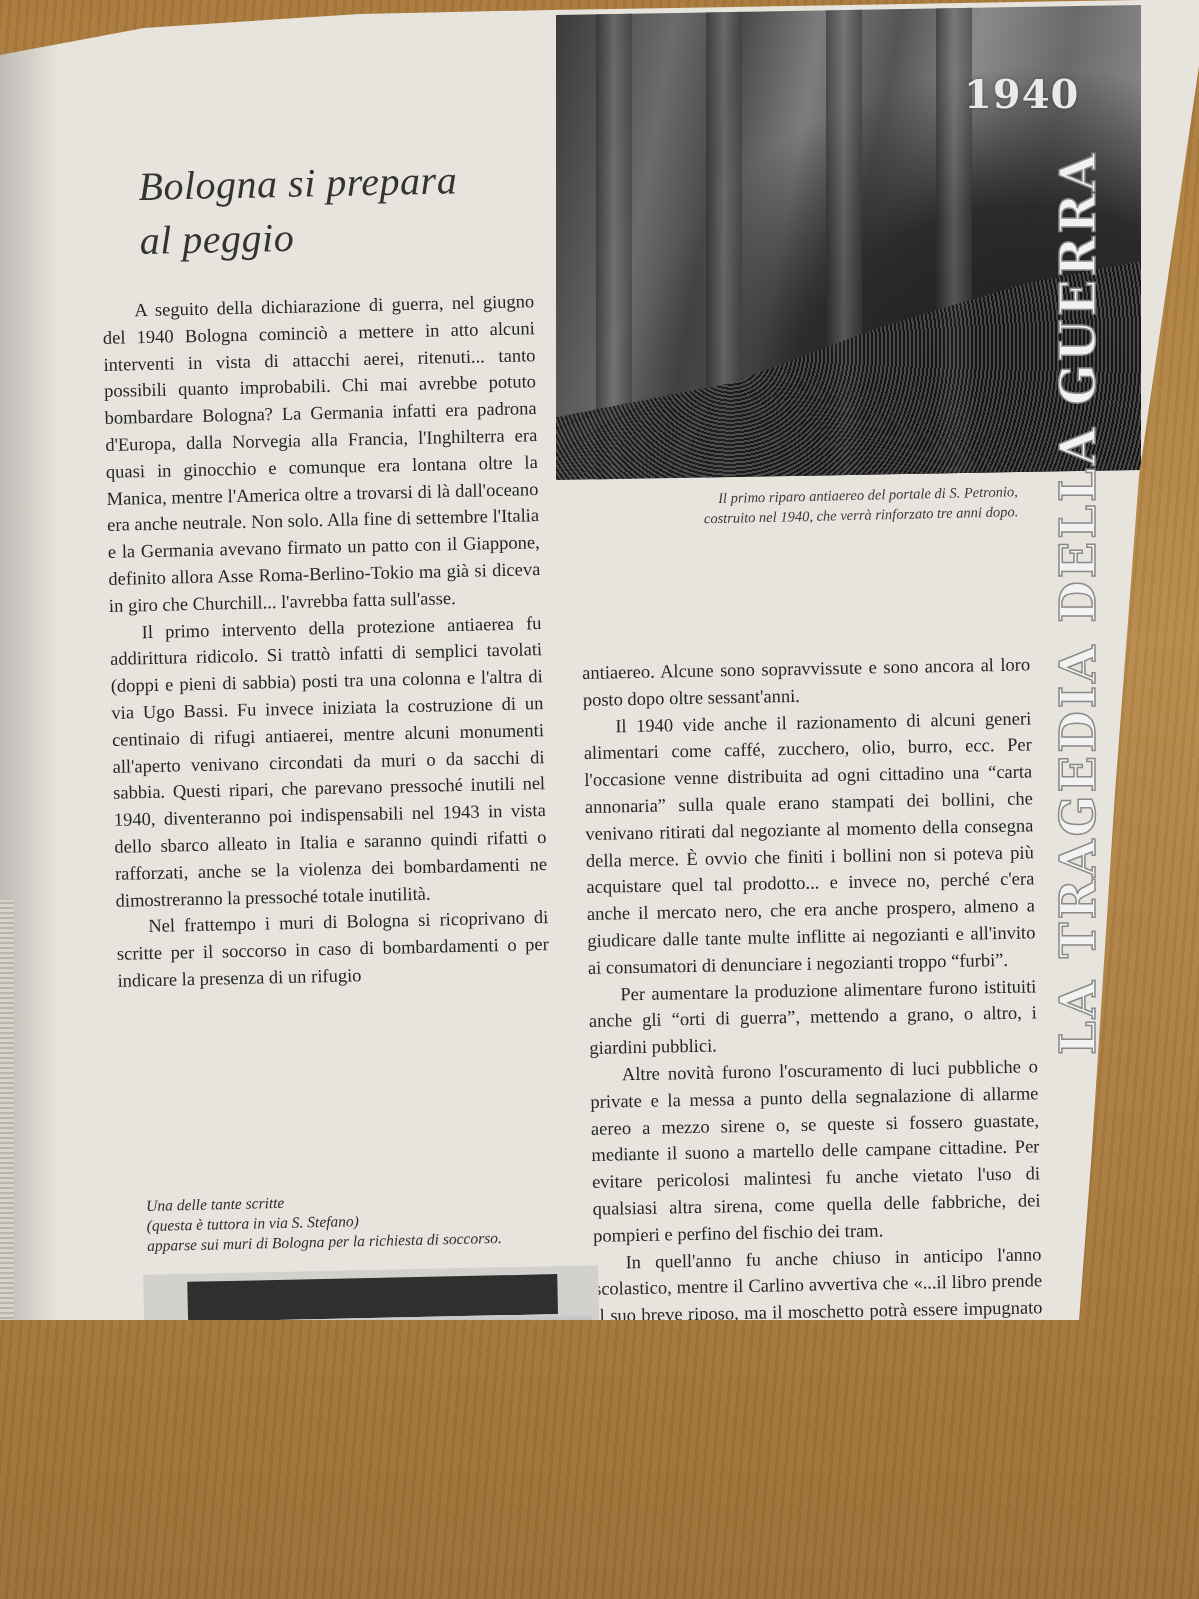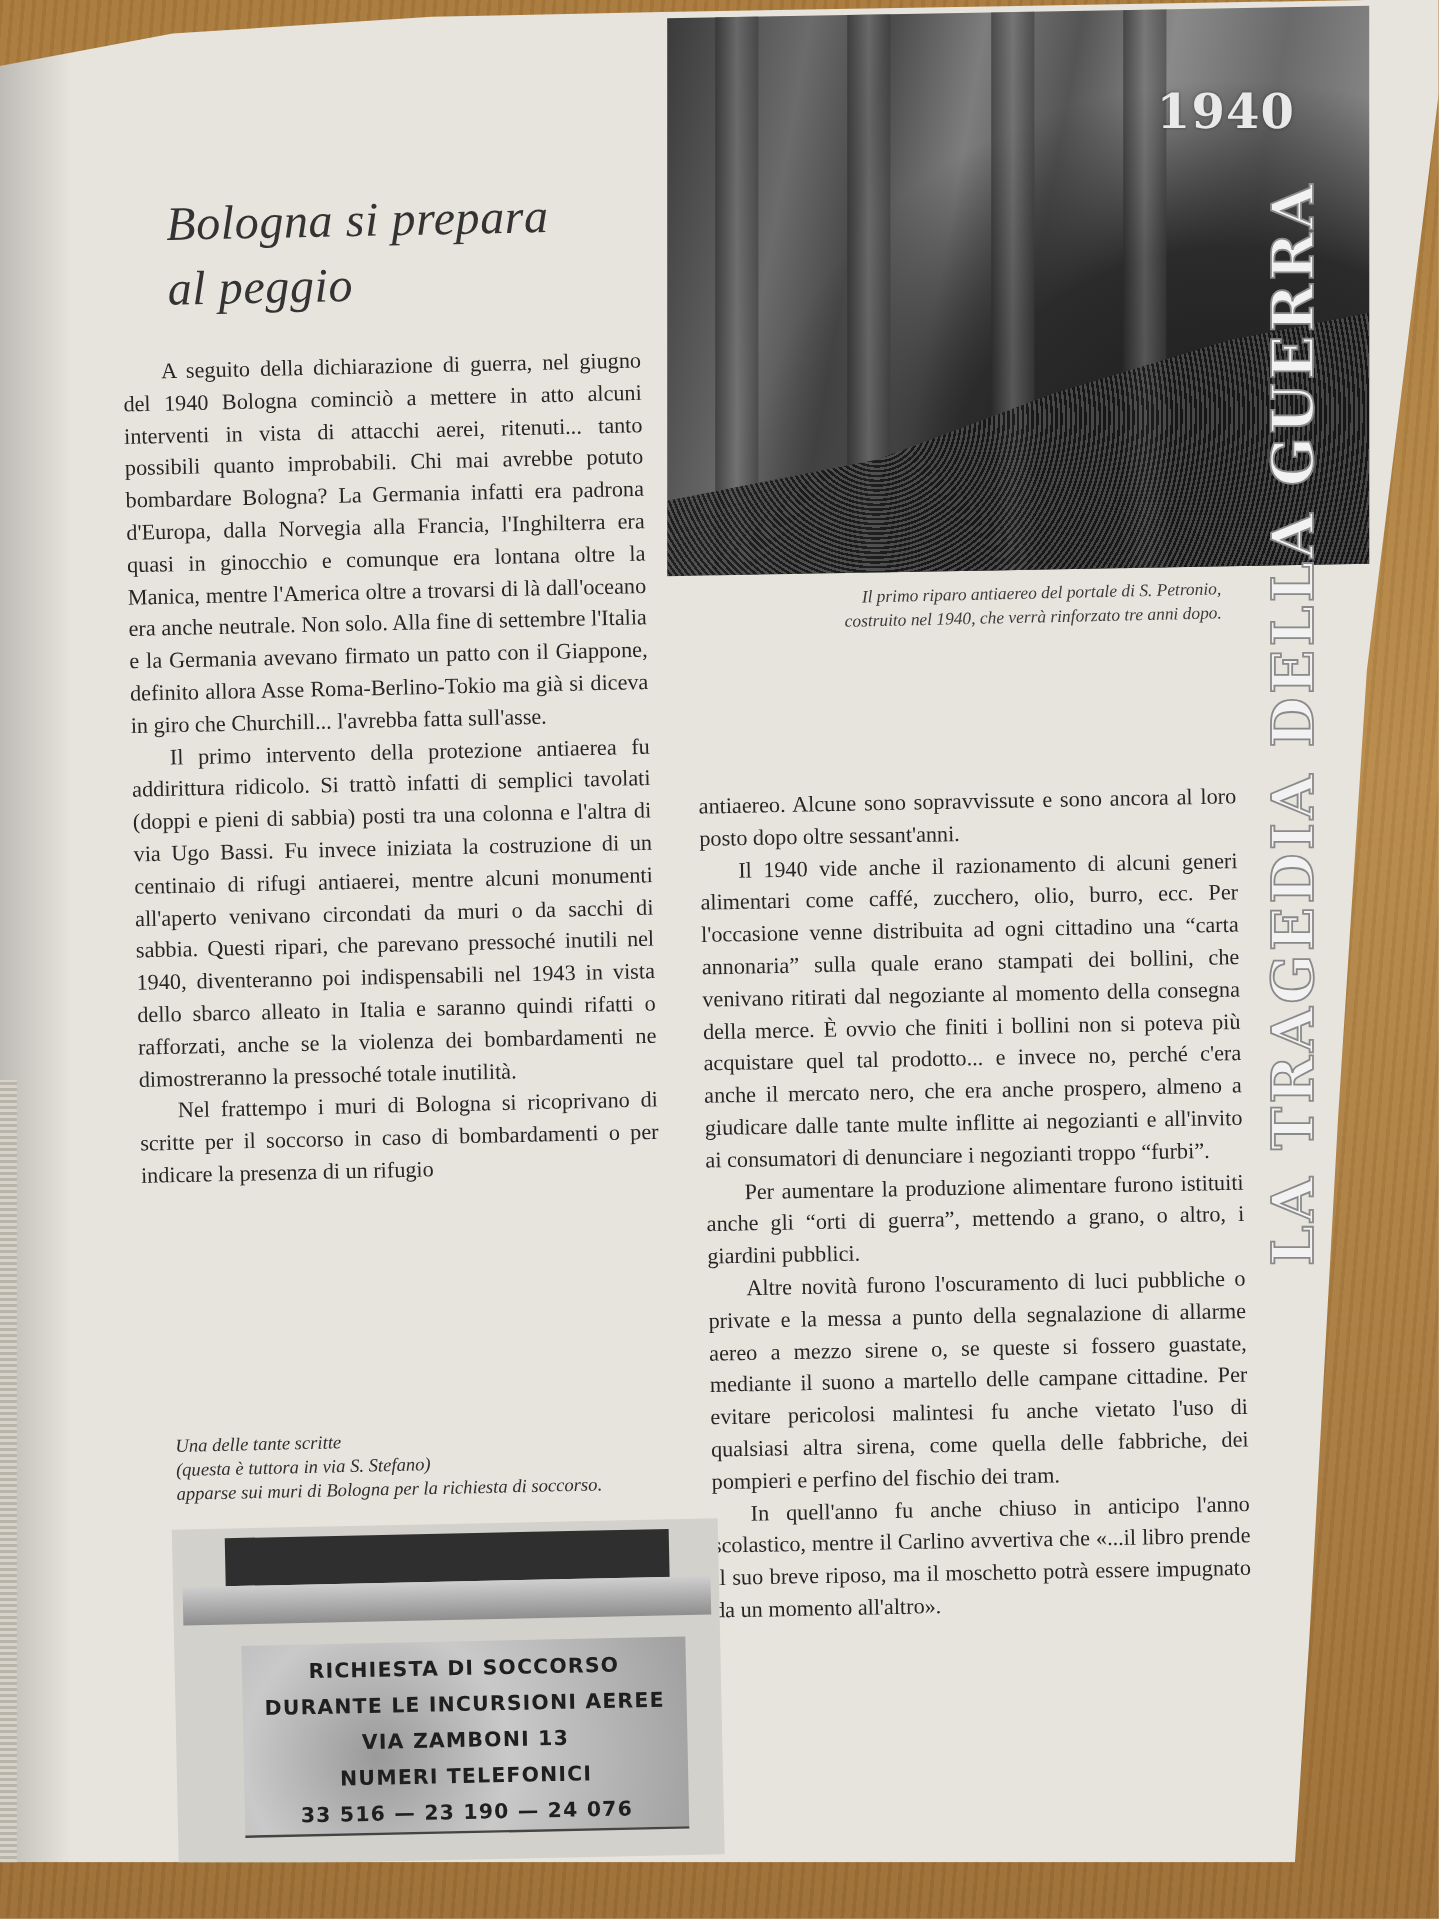--- a/index.html
+++ b/index.html
@@ -1,21 +1,21 @@
 <!DOCTYPE html>
 <html><head>
 <meta charset="utf-8">
 <style>
   html,body{margin:0;padding:0;}
   body{width:1199px;height:1599px;overflow:hidden;position:relative;
        background:linear-gradient(180deg,#a9793a 0%,#b88a4a 40%,#9c6e35 100%);
        font-family:"Liberation Serif","DejaVu Serif",serif;}
   .wood-grain{position:absolute;inset:0;
        background:repeating-linear-gradient(95deg,rgba(0,0,0,0.04) 0 3px,rgba(255,255,255,0.03) 3px 9px);}
-  .page{position:absolute;left:0;top:0;width:1199px;height:1552px;
+  .page{position:absolute;left:0;top:0;width:1199px;height:1320px;
        background:#e7e4dd;
        clip-path:polygon(0 55px,12% 28px,30% 14px,46% 10px,95% 0,100% 0,100% 5%,95% 36%,93% 60%,91% 88%,90% 100%,0 100%);}
   .page-shade{position:absolute;left:0;top:0;width:60px;height:1599px;
        background:linear-gradient(90deg,rgba(0,0,0,0.18),rgba(0,0,0,0));}
   .page-edge{position:absolute;left:0;top:900px;width:14px;height:699px;
        background:repeating-linear-gradient(0deg,#b9b4aa 0 2px,#d7d3cb 2px 5px);}
   .title{position:absolute;left:138px;top:160px;font-style:italic;font-size:40px;
        line-height:54px;color:#333;letter-spacing:0.5px;transform:rotate(-1.2deg);transform-origin:left top;}
   .col{position:absolute;font-size:18.5px;line-height:26.8px;color:#262626;text-align:justify;}
   .col p{margin:0;}

